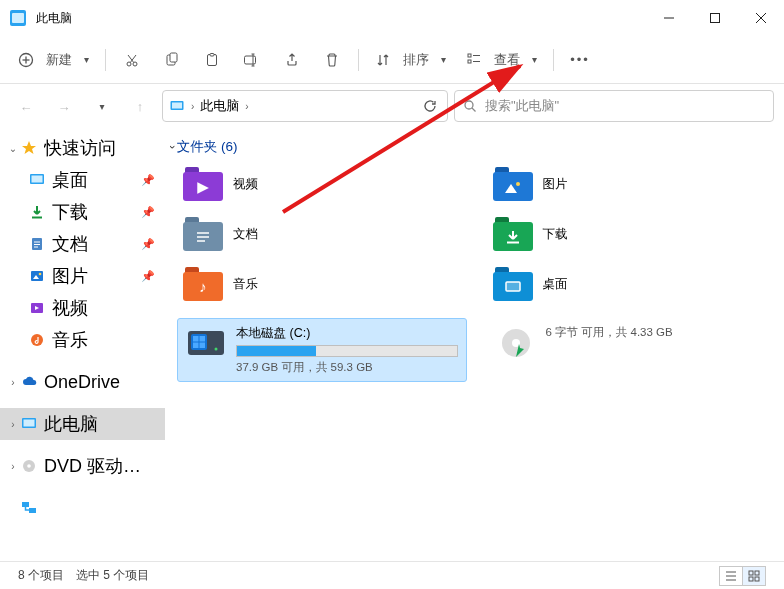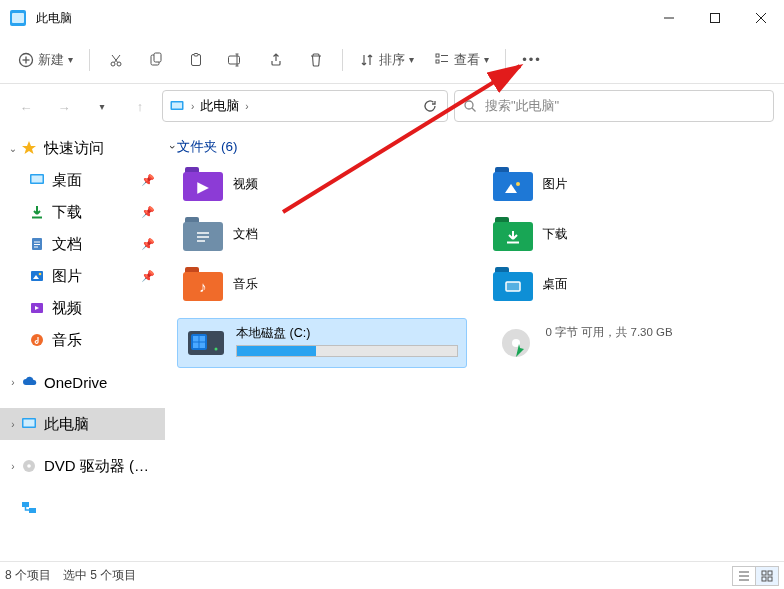--- a/index.html
+++ b/index.html
@@ -7,41 +7,41 @@
 
   .titlebar { height: 36px; display: flex; align-items: center; padding: 0 0 0 10px; }
   .titlebar .app-icon { width: 16px; height: 16px; background:#2aa3f0; border-radius:2px; position:relative; }
   .titlebar .app-icon::after{content:"";position:absolute;left:2px;top:3px;right:2px;bottom:3px;background:#cfeeff;border-radius:1px;}
   .titlebar .title { margin-left: 10px; font-size: 12px; }
   .titlebar .spacer { flex: 1; }
   .titlebar .winbtns { display:flex; }
   .winbtn { width:46px; height:32px; display:flex; align-items:center; justify-content:center; cursor:pointer; }
 
   .toolbar { height: 48px; border-bottom:1px solid #e3e3e3; display:flex; align-items:center; padding:0 8px; gap:0; }
-  .tbtn { height:36px; min-width:40px; padding:0 10px; display:flex; align-items:center; justify-content:center; border-radius:4px; cursor:pointer; color:#555; gap:4px; }
+  .tbtn { height:36px; min-width:40px; padding:0 10px; display:flex; align-items:center; justify-content:center; border-radius:4px; cursor:pointer; color:#555; gap:12px; }
   .sep { width:1px; height:22px; background:#d8d8d8; margin:0 6px; }
   .chev { font-size:10px; color:#555; }
 
   .navrow { height:44px; display:flex; align-items:center; padding:6px 10px; gap:6px; }
   .navbtn { width:32px; height:32px; display:flex; align-items:center; justify-content:center; border-radius:4px; color:#555; cursor:pointer;}
   .navbtn.disabled { color:#bbb; cursor:default; }
   .addrbar { flex:1; height:32px; border:1px solid #d0d0d0; border-radius:4px; display:flex; align-items:center; padding:0 6px; gap:6px;}
   .addrbar .piece{ display:flex; align-items:center; gap:4px; }
   .addrbar .chevsm{ font-size:10px; color:#666; }
   .addrbar .refresh{ margin-left:auto; color:#555; padding:0 4px; }
   .searchbox { width:320px; height:32px; border:1px solid #d0d0d0; border-radius:4px; display:flex; align-items:center; padding:0 8px; color:#888; gap:8px;}
 
   .body { position:absolute; top:128px; bottom:28px; left:0; right:0; display:flex; }
   .sidebar { width:165px; border-right:0; padding:4px 0; overflow:hidden; }
   .sidebar .item { height:32px; display:flex; align-items:center; padding:0 6px 0 6px; cursor:pointer; position:relative; }
   .sidebar .item.selected { background:#d9d9d9; }
   .sidebar .caret { width:14px; text-align:center; font-size:10px; color:#666; }
   .sidebar .icon { width:18px; display:flex; align-items:center; justify-content:center; margin-right:6px;}
   .sidebar .pin { position:absolute; right:10px; color:#6b6b6b; font-size:11px; }
-  .sidebar .label { font-size:15px; white-space:nowrap; overflow:hidden; text-overflow:ellipsis; flex:1; }
+  .sidebar .label { font-size:18px; white-space:nowrap; overflow:hidden; text-overflow:ellipsis; flex:1; }
 
   .main { flex:1; overflow:auto; padding:6px 8px 6px 6px; }
   .section-header { display:flex; align-items:center; gap:2px; color:#003a9b; font-size:13.5px; margin:4px 0 8px 0; cursor:pointer;}
   .section-header .chevsm{ font-size:11px; color:#333; transform:rotate(90deg);}
   .folders-grid { display:grid; grid-template-columns: 1fr 1fr; gap:10px 20px; padding-left:6px; margin-bottom:14px;}
   .folder { display:flex; align-items:center; gap:10px; height:40px; padding:2px 6px; border-radius:3px; cursor:pointer;}
   .folder .fname{ font-size:12.5px; }
   .ficon { width:40px; height:34px; position:relative; }
   .ficon .tab{position:absolute;left:2px;top:0;width:14px;height:6px;border-radius:2px 2px 0 0;}
   .ficon .body{position:absolute;left:0;top:5px;right:0;bottom:0;border-radius:3px;}
@@ -50,21 +50,21 @@
   .drives { display:grid; grid-template-columns:1fr 1fr; gap:10px 20px; padding-left:6px;}
   .drive { display:flex; gap:10px; padding:6px 8px; border:1px solid transparent; border-radius:3px;}
   .drive.selected { background:#cce8ff; border-color:#8fccff;}
   .dicon { width:40px; height:36px; display:flex; align-items:center; justify-content:center;}
   .dinfo { flex:1; }
   .dname { font-size:12.5px; margin-bottom:3px;}
   .pbar { height:12px; background:#e6e6e6; border:1px solid #bfbfbf; border-radius:0; position:relative; margin-bottom:3px;}
   .pbar .fill{ position:absolute; left:0; top:0; bottom:0; background:#2aa3f0;}
   .dmeta { font-size:11.5px; color:#555;}
 
-  .statusbar { position:absolute; bottom:0; left:0; right:0; height:28px; border-top:1px solid #e5e5e5; display:flex; align-items:center; padding:0 5px; font-size:12px; color:#444; }
+  .statusbar { position:absolute; bottom:0; left:0; right:0; height:28px; border-top:1px solid #e5e5e5; display:flex; align-items:center; padding:0 18px; font-size:12px; color:#444; }
   .statusbar .spacer{flex:1;}
   .viewbtn{ width:24px; height:20px; border:1px solid #c8c8c8; display:flex; align-items:center; justify-content:center; cursor:pointer; margin-left:-1px;}
   .viewbtn.active{background:#e8f3ff;}
 
   .arrow-annot { position:absolute; pointer-events:none; }
 
   svg{display:block;}
 </style>
 </head>
 <body>
@@ -403,32 +403,33 @@
               <rect x="7" y="17.5" width="5.5" height="5.5" fill="#4aa8ff"></rect>
               <rect x="13.5" y="17.5" width="5.5" height="5.5" fill="#4aa8ff"></rect>
               <circle cx="30" cy="24" r="1.5" fill="#42d66b"></circle>
             </svg>
         </div>
         <div class="dinfo">
           <div class="dname">本地磁盘 (C:)</div>
           <div class="pbar">
               <div class="fill" style="width:36%"></div>
             </div>
+          <div class="dmeta">37.9 GB 可用，共 59.3 GB</div>
         </div>
       </div>
       <div class="drive">
         <div class="dicon">
           <svg width="40" height="36">
               <circle cx="20" cy="18" r="14" fill="#dcdcdc"></circle>
               <circle cx="20" cy="18" r="4" fill="#fff"></circle>
               <path d="M20 32l8-8-4-1-1-4z" fill="#18a655"></path>
             </svg>
         </div>
         <div class="dinfo">
-          <div class="dmeta">0 字节 可用，共 7.30 GB</div>
+          <div class="dmeta">6 字节 可用，共 4.33 GB</div>
         </div>
       </div>
     </div>
   </div>
 </div>
 
 <div class="statusbar">
   <span>8 个项目</span>
   <span style="width:12px"></span>
   <span>选中 5 个项目</span>

